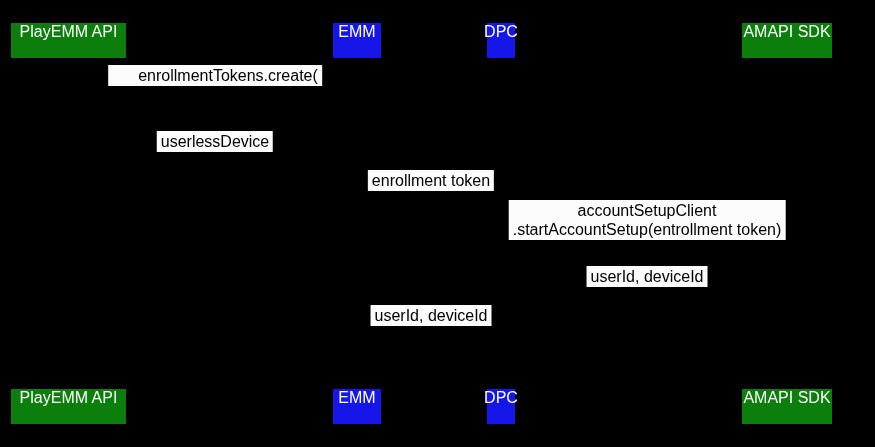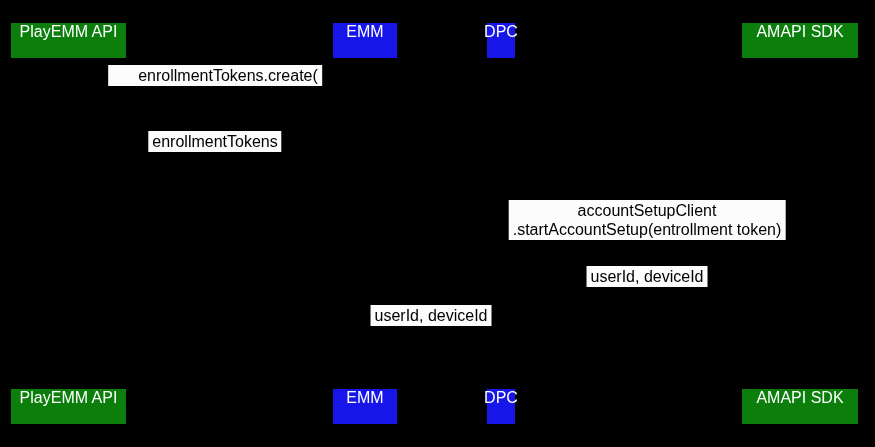--- a/index.html
+++ b/index.html
@@ -23,23 +23,23 @@
     color: var(--actor-text, #fff);
     font-size: 16px;
     white-space: nowrap;
     box-sizing: border-box;
   }
   .actor.green { background: var(--google-green, #0b7e0b); }
   .actor.blue  { background: var(--emm-blue, #1616e8); }
   .row-top .actor    { top: 23px; }
   .row-bottom .actor { top: 389px; }
   .a-playemm { left: 11px;  width: 115px; }
-  .a-emm     { left: 333px; width: 64px;  }
+  .a-emm     { left: 333px; width: 48px;  }
   .a-dpc     { left: 487px; width: 28px;  }
-  .a-amapi   { left: 742px; width: 116px; }
+  .a-amapi   { left: 742px; width: 90px; }
 
   .msg {
     position: absolute;
     transform: translateX(-50%);
     background: var(--label-bg, #fcfcfc);
     color: var(--label-text, #000);
     font-size: 16px;
     line-height: 19px;
     padding: 1px 4px;
     text-align: center;
@@ -71,23 +71,26 @@
     <div class="actor green a-amapi">
       <span>AMAPI SDK</span>
     </div>
   </div>
 
   <div class="msg m1">
     <div>enrollmentTokens.create(</div>
   </div>
 
   <div class="msg m2">
-    <div>enrollmentTokens</div>
+    <div>userlessDevice</div>
   </div>
 
+  <div class="msg m3">
+    <div>enrollment token</div>
+  </div>
 
   <div class="msg m4">
     <div>accountSetupClient</div>
     <div>.startAccountSetup(entrollment token)</div>
   </div>
 
   <div class="msg m5">
     <div>userId, deviceId</div>
   </div>
 

